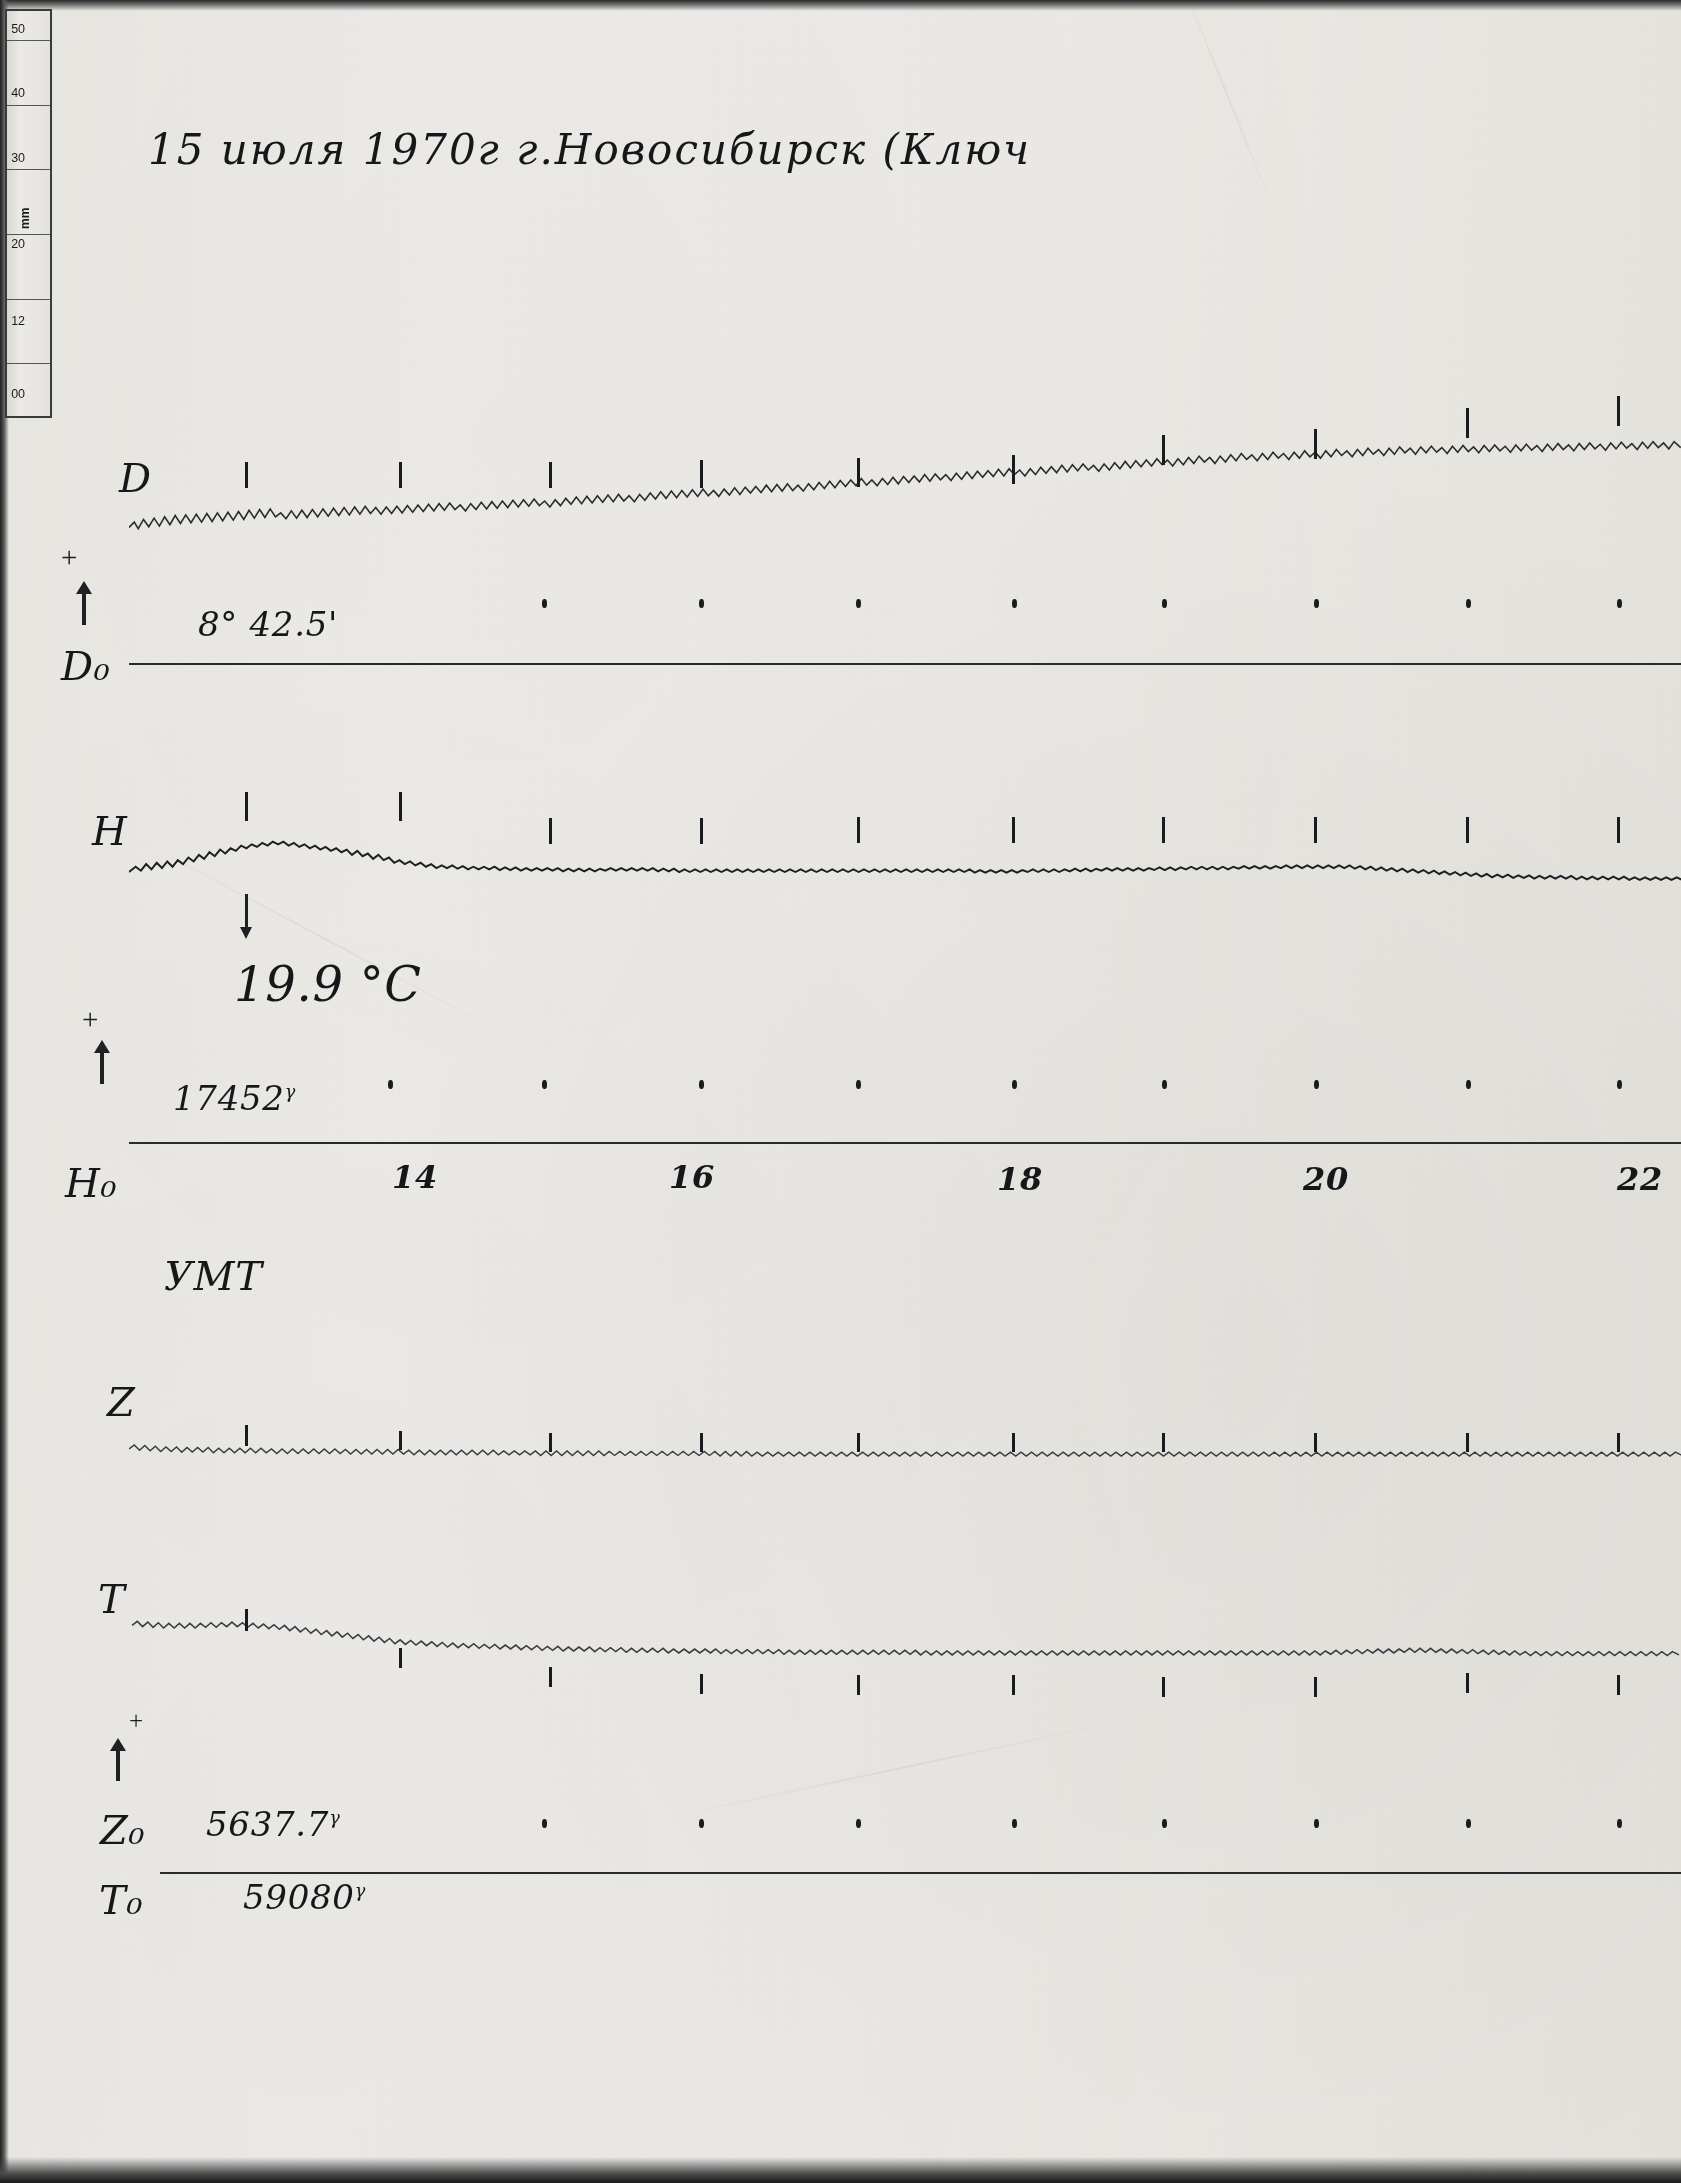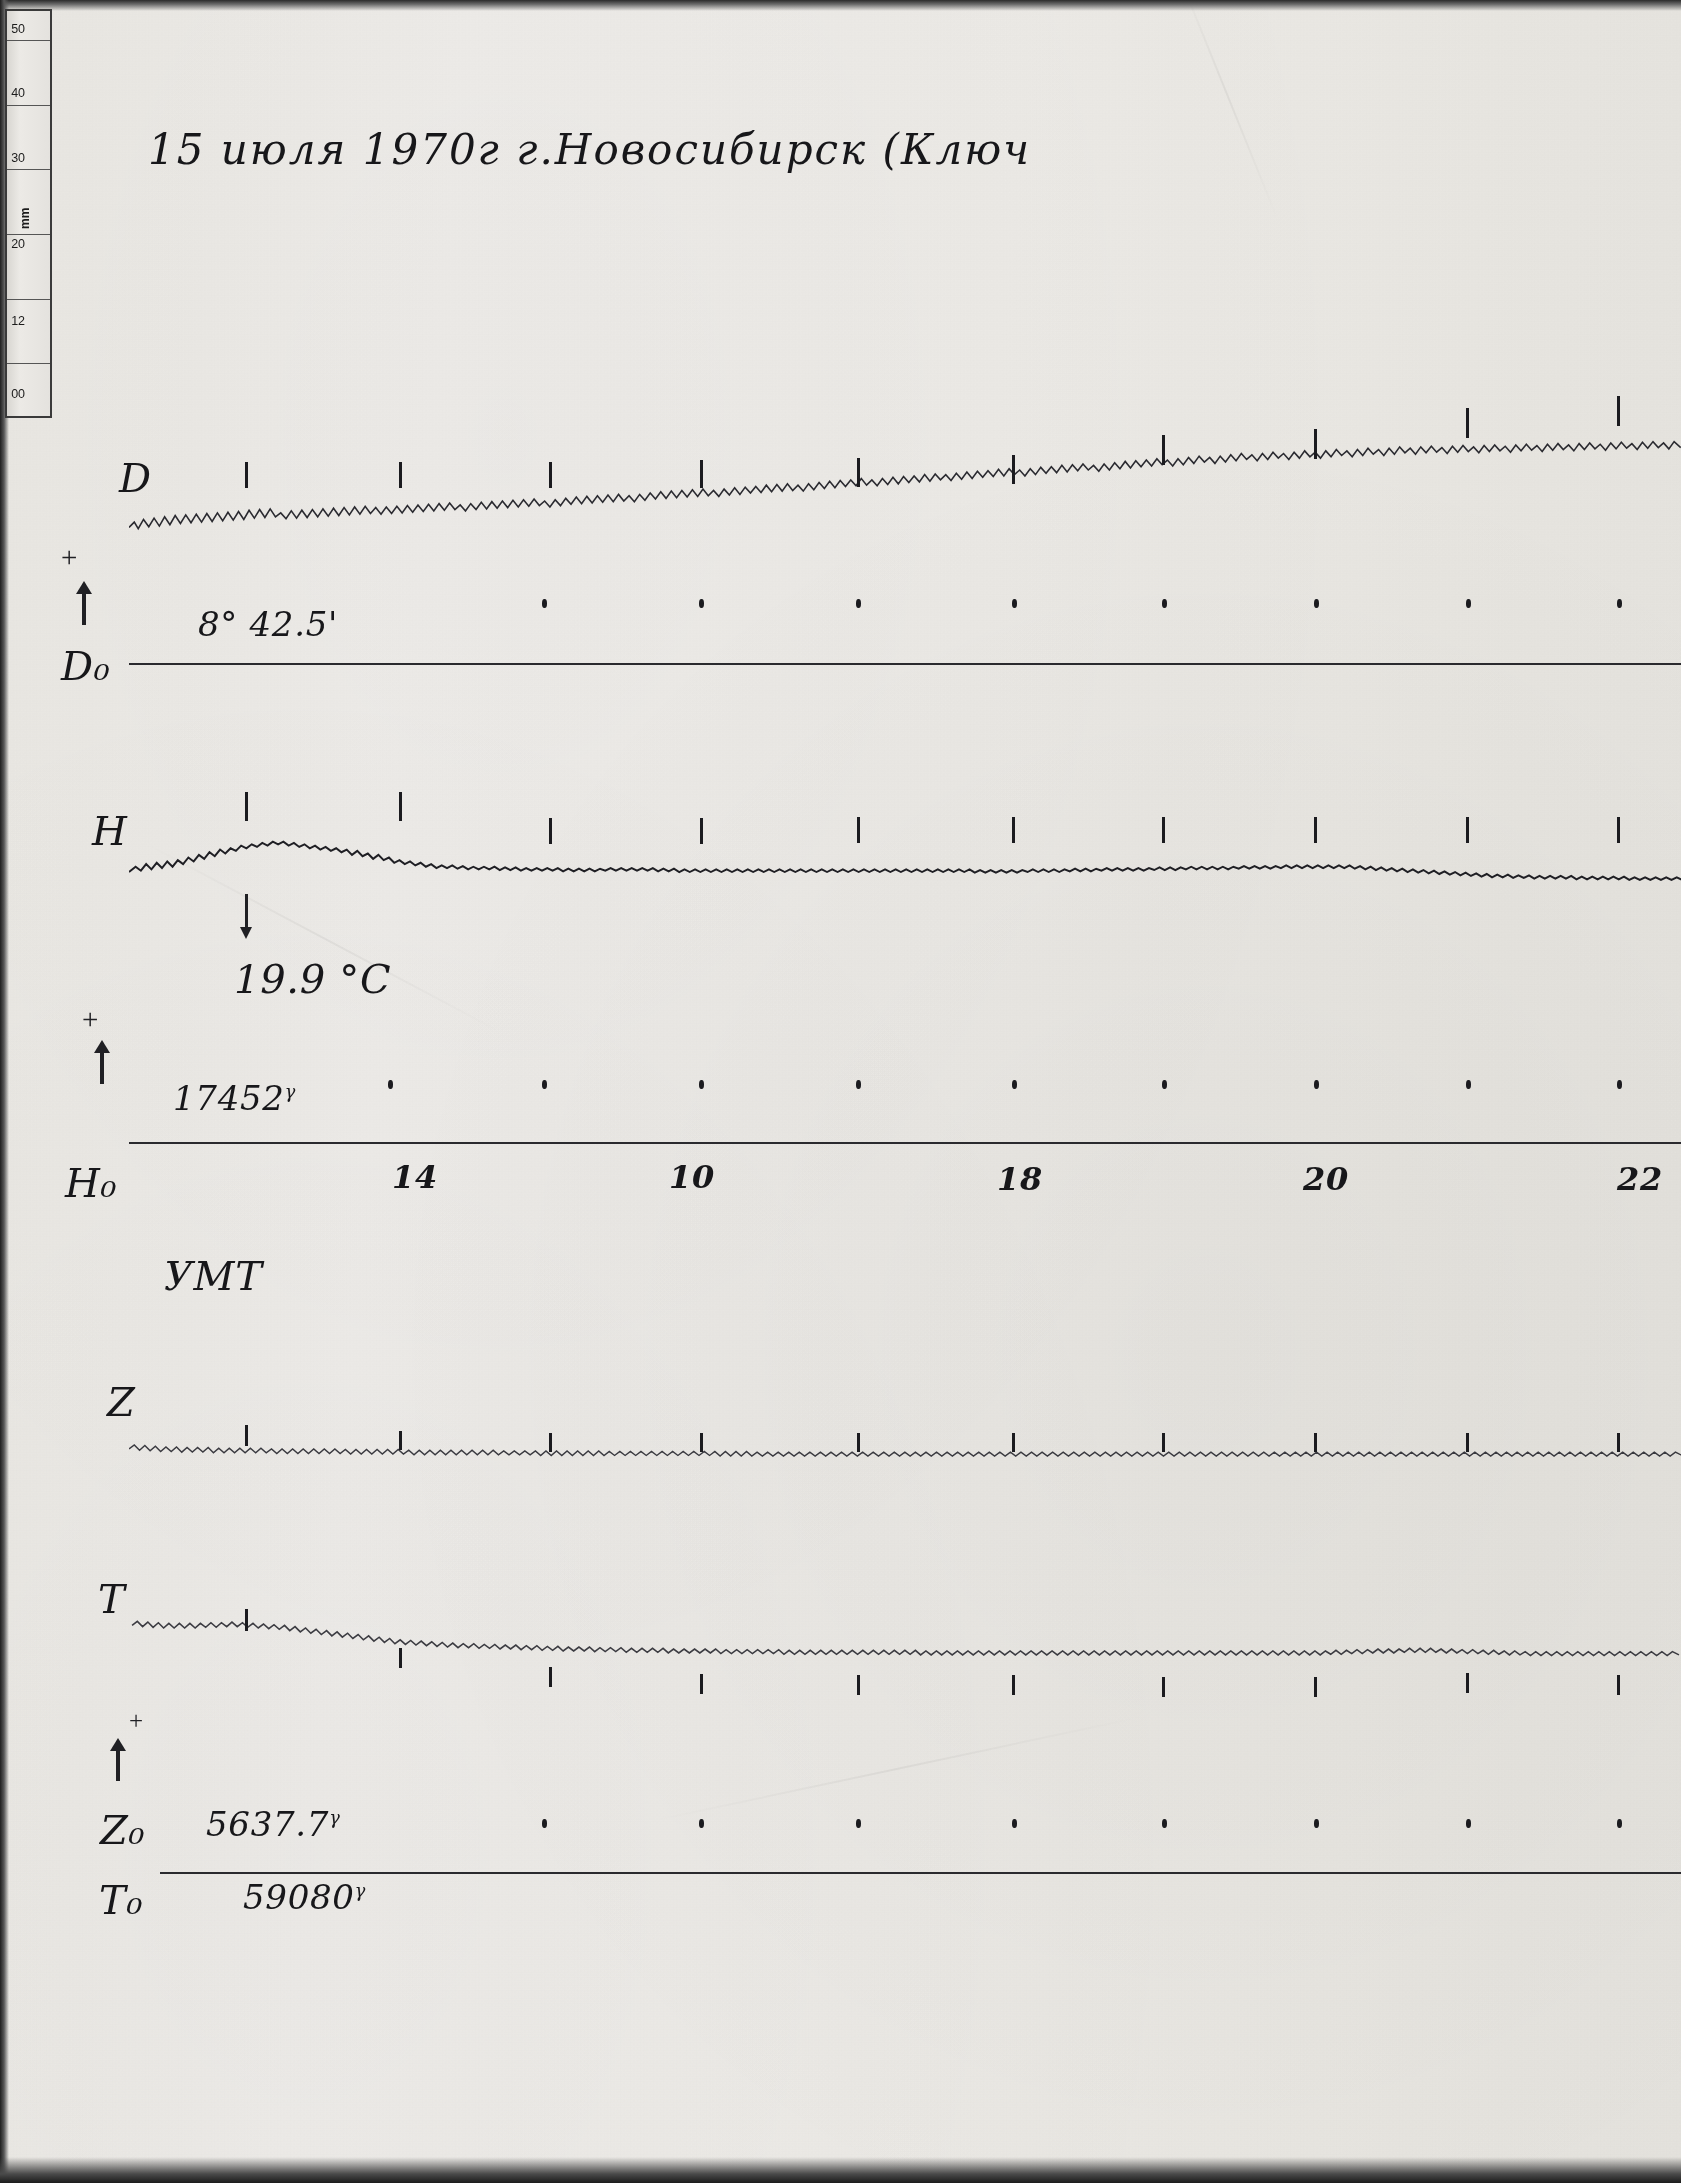--- a/index.html
+++ b/index.html
@@ -329,21 +329,21 @@
 <div class="hourtick" style="left:549px; top:818px; height:26px;"></div>
 <div class="hourtick" style="left:700px; top:818px; height:26px;"></div>
 <div class="hourtick" style="left:857px; top:817px; height:26px;"></div>
 <div class="hourtick" style="left:1012px; top:817px; height:26px;"></div>
 <div class="hourtick" style="left:1162px; top:817px; height:26px;"></div>
 <div class="hourtick" style="left:1314px; top:817px; height:26px;"></div>
 <div class="hourtick" style="left:1466px; top:817px; height:26px;"></div>
 <div class="hourtick" style="left:1617px; top:817px; height:26px;"></div>
 
 <div class="arrow-down" style="left:245px; top:894px; height:34px;"></div>
-<div class="hw hw-val" style="left:234px; top:956px; font-size:40px;">19.9 °C</div>
+<div class="hw hw-val" style="left:234px; top:956px; font-size:48px;">19.9 °C</div>
 
 <div class="plus-sign" style="left:82px; top:1003px;">+</div>
 <div class="arrow-up" style="left:100px; top:1043px; height:41px;"></div>
 
 <div class="hw hw-label" style="left:65px; top:1160px;text-align:center;">H₀</div>
 <div class="hw hw-val" style="left:173px; top:1078px;">
   <span>17452</span><span class="sup">γ</span>
 </div>
 
 <div class="baseline" style="left:129px; top:1142px; width:1553px;"></div>
@@ -352,21 +352,21 @@
 <div class="dot-tick" style="left:542px; top:1080px;"></div>
 <div class="dot-tick" style="left:699px; top:1080px;"></div>
 <div class="dot-tick" style="left:856px; top:1080px;"></div>
 <div class="dot-tick" style="left:1012px; top:1080px;"></div>
 <div class="dot-tick" style="left:1162px; top:1080px;"></div>
 <div class="dot-tick" style="left:1314px; top:1080px;"></div>
 <div class="dot-tick" style="left:1466px; top:1080px;"></div>
 <div class="dot-tick" style="left:1617px; top:1080px;"></div>
 
 <div class="hw hw-axis" style="left:392px; top:1158px;">14</div>
-<div class="hw hw-axis" style="left:669px; top:1158px;">10</div>
+<div class="hw hw-axis" style="left:669px; top:1158px;">16</div>
 <div class="hw hw-axis" style="left:997px; top:1160px;">18</div>
 <div class="hw hw-axis" style="left:1303px; top:1160px;">20</div>
 <div class="hw hw-axis" style="left:1617px; top:1160px;">22</div>
 
 <div class="hw hw-label" style="left:164px; top:1253px;">УМТ</div>
 
 <div class="hw hw-label" style="left:107px; top:1379px;">Z</div>
 
 <div class="trace" style="left:129px; top:1425px;">
   <svg width="1557" height="53" viewBox="0 0 2360 80">

